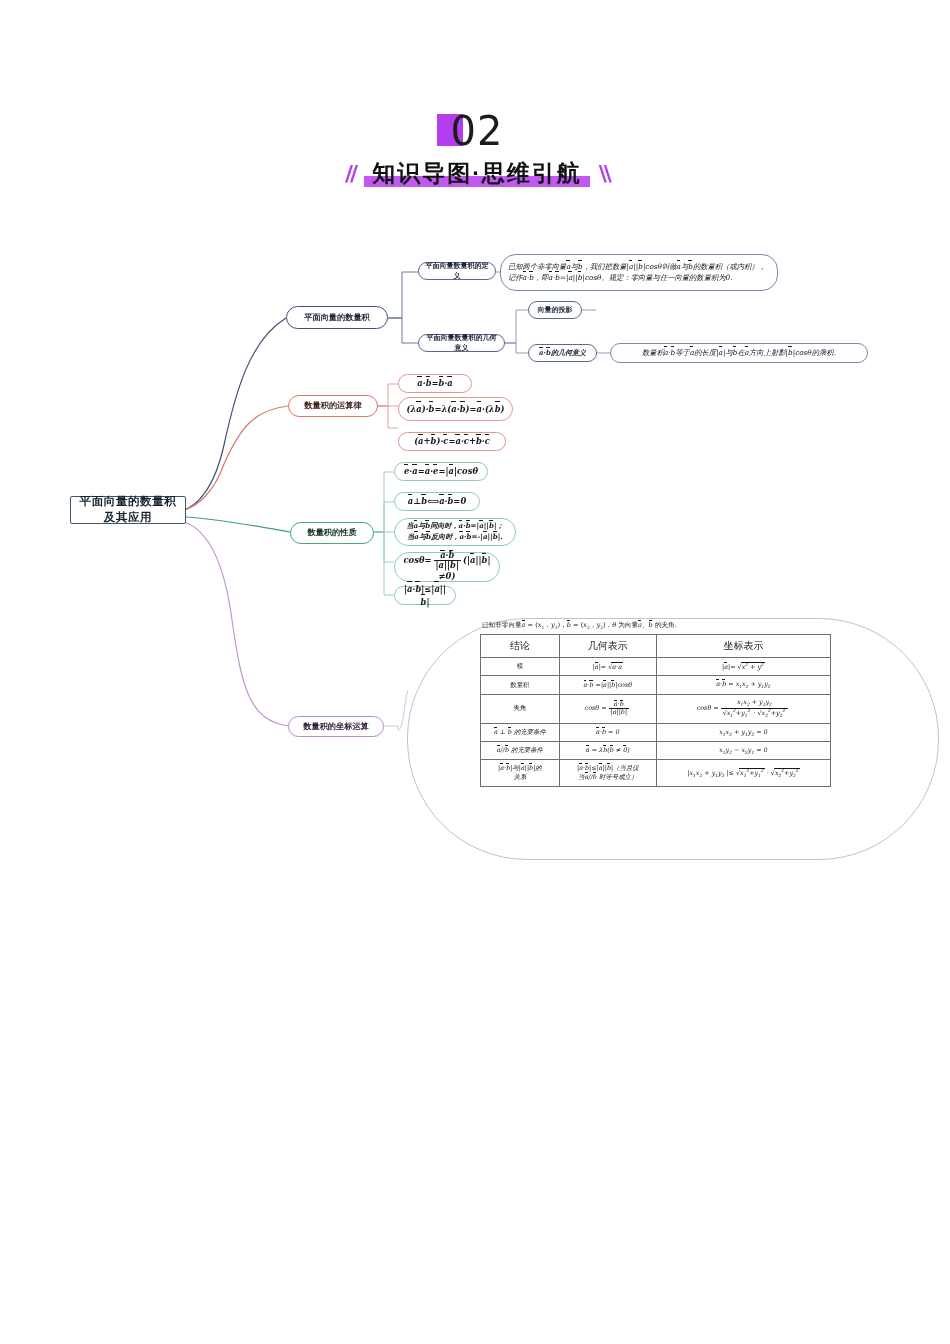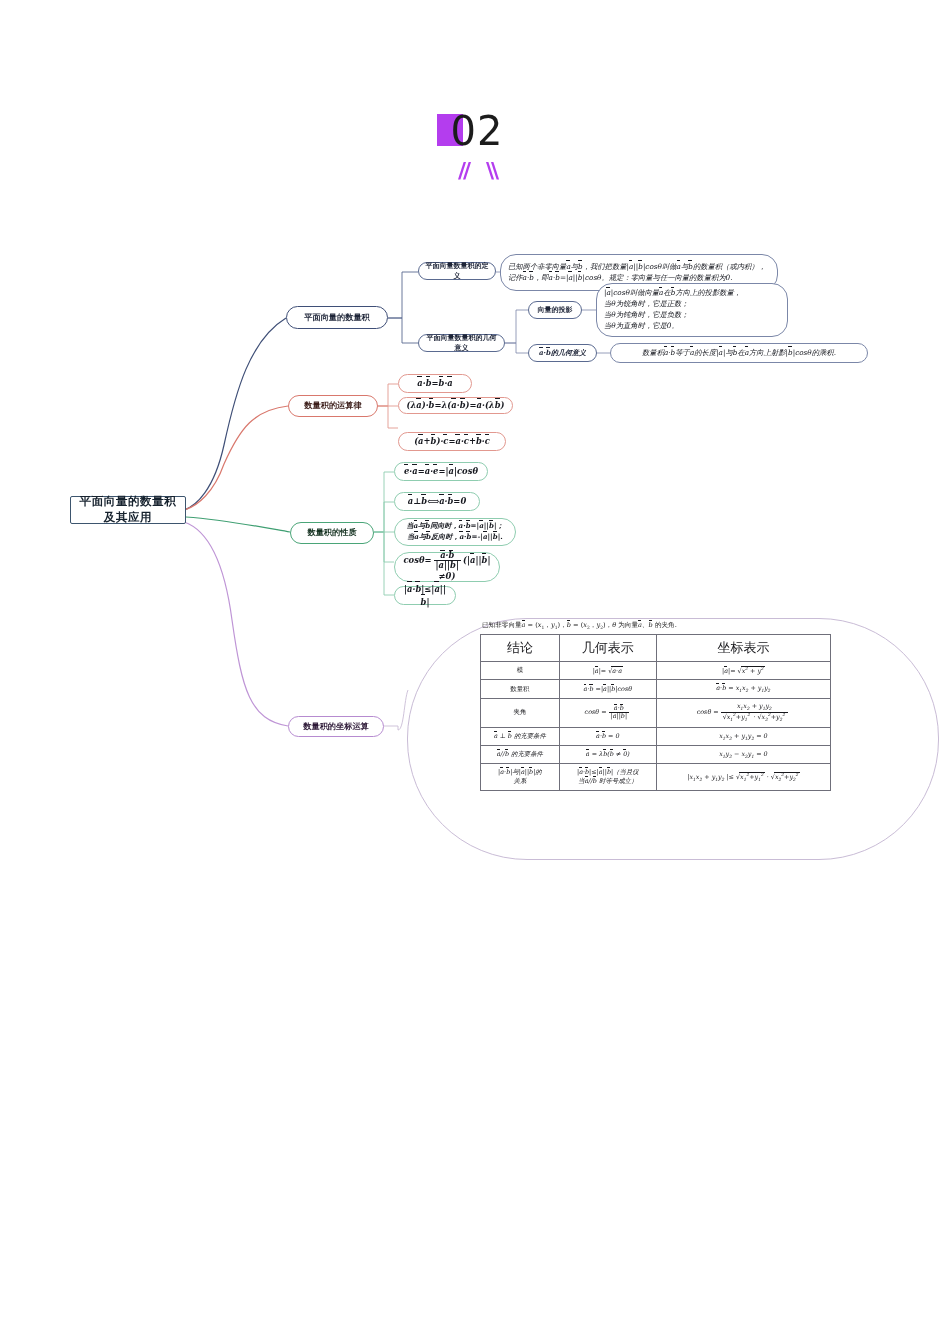--- a/index.html
+++ b/index.html
@@ -106,33 +106,37 @@
   .tbl-lead{
     font-size:6.6px;color:#1c1c1c;margin-bottom:4px;padding-left:2px;
     font-family:"DejaVu Serif",serif;
   }
   table{border-collapse:collapse;width:351px;background:#fff;}
   table td,table th{
     border:.7px solid #6f6f7a;font-size:6.4px;font-weight:400;
     text-align:center;padding:4px 2px;color:#18181c;
     font-family:"DejaVu Serif",serif;
   }
-  table th{font-size:13px;padding:4px 2px;}
+  table th{font-size:10px;padding:4px 2px;}
   .c1{width:78px;} .c2{width:97px;} .c3{width:176px;}
 </style>
 </head>
 <body>
 
 <div class="header">
   <div class="hdr-num-wrap">
     <span class="hdr-square"></span>
     <span class="hdr-num">02</span>
   </div>
   <div class="hdr-title-row">
     <span class="slashes">//</span>
+    <span class="hdr-title-box">
+      <span class="hdr-bar"></span>
+      <span class="hdr-title">知识导图·思维引航</span>
+    </span>
     <span class="slashes">\\</span>
   </div>
 </div>
 
 <div id="map">
 
   <svg id="wires" viewBox="0 0 950 650">
     <g fill="none" stroke-width="1">
 
       <path d="M184,280 C196,276 214,260 224,215 C236,160 250,110 286,88" stroke="#3f4f77" stroke-width="1.2"></path>
@@ -188,46 +192,38 @@
   <div class="node leaf blue" style="left:500px;top:24px;width:278px;height:37px;">
     <span class="frm">
       已知两个非零向量<span class="vec">a</span>与<span class="vec">b</span>，我们把数量|<span class="vec">a</span>||<span class="vec">b</span>|cosθ叫做<span class="vec">a</span>与<span class="vec">b</span>的数量积（或内积），<br>
       记作<span class="vec">a</span>·<span class="vec">b</span>，即<span class="vec">a</span>·<span class="vec">b</span>=|<span class="vec">a</span>||<span class="vec">b</span>|cosθ。规定：零向量与任一向量的数量积为0.
     </span>
   </div>
 
   <div class="node lvl2 blue" style="left:528px;top:71px;width:54px;height:18px;">
     <span>向量的投影</span>
   </div>
-  <div class="node leaf blue" style="left:596px;top:53px;width:192px;height:54px;">
-    <span class="frm">
-      |<span class="vec">a</span>|cosθ叫做向量<span class="vec">a</span>在<span class="vec">b</span>方向上的投影数量，<br>
-      当θ为锐角时，它是正数；<br>
-      当θ为钝角时，它是负数；<br>
-      当θ为直角时，它是0。
-    </span>
-  </div>
 
   <div class="node lvl2 blue" style="left:528px;top:114px;width:69px;height:18px;">
     <span class="frm"><span class="vec">a</span>·<span class="vec">b</span>的几何意义</span>
   </div>
   <div class="node leaf blue center" style="left:610px;top:113px;width:258px;height:20px;">
     <span class="frm">
       数量积<span class="vec">a</span>·<span class="vec">b</span>等于<span class="vec">a</span>的长度|<span class="vec">a</span>|与<span class="vec">b</span>在<span class="vec">a</span>方向上射影|<span class="vec">b</span>|cosθ的乘积.
     </span>
   </div>
 
   <div class="node pill red" style="left:288px;top:165px;width:90px;height:22px;">
     <span>数量积的运算律</span>
   </div>
 
   <div class="node leaf red" style="left:398px;top:144px;width:74px;height:19px;">
     <span class="frm"><span class="vec">a</span>·<span class="vec">b</span>=<span class="vec">b</span>·<span class="vec">a</span></span>
   </div>
-  <div class="node leaf red" style="left:398px;top:167px;width:115px;height:17px;">
+  <div class="node leaf red" style="left:398px;top:167px;width:115px;height:24px;">
     <span class="frm">(λ<span class="vec">a</span>)·<span class="vec">b</span>=λ(<span class="vec">a</span>·<span class="vec">b</span>)=<span class="vec">a</span>·(λ<span class="vec">b</span>)</span>
   </div>
   <div class="node leaf red" style="left:398px;top:202px;width:108px;height:19px;">
     <span class="frm">(<span class="vec">a</span>+<span class="vec">b</span>)·<span class="vec">c</span>=<span class="vec">a</span>·<span class="vec">c</span>+<span class="vec">b</span>·<span class="vec">c</span></span>
   </div>
 
   <div class="node pill green" style="left:290px;top:292px;width:84px;height:22px;">
     <span>数量积的性质</span>
   </div>
 

